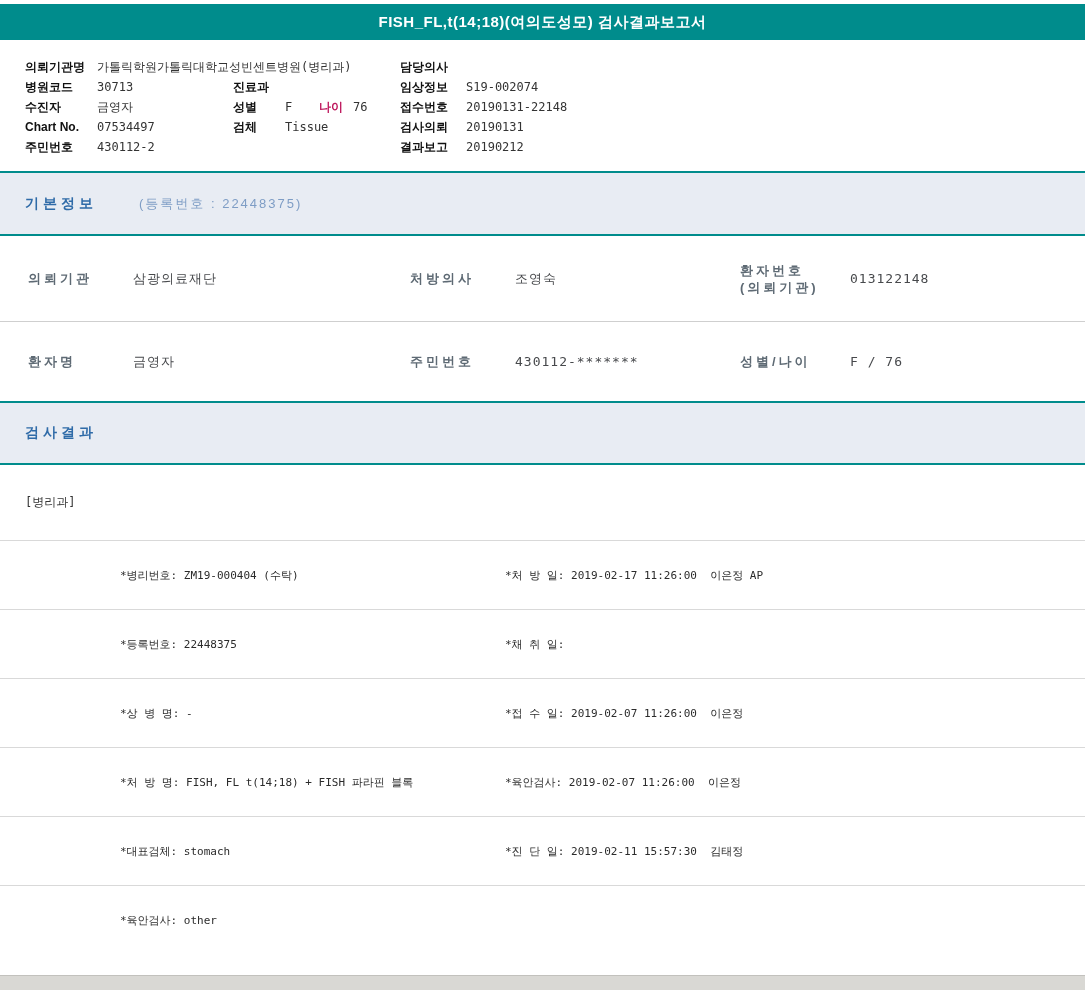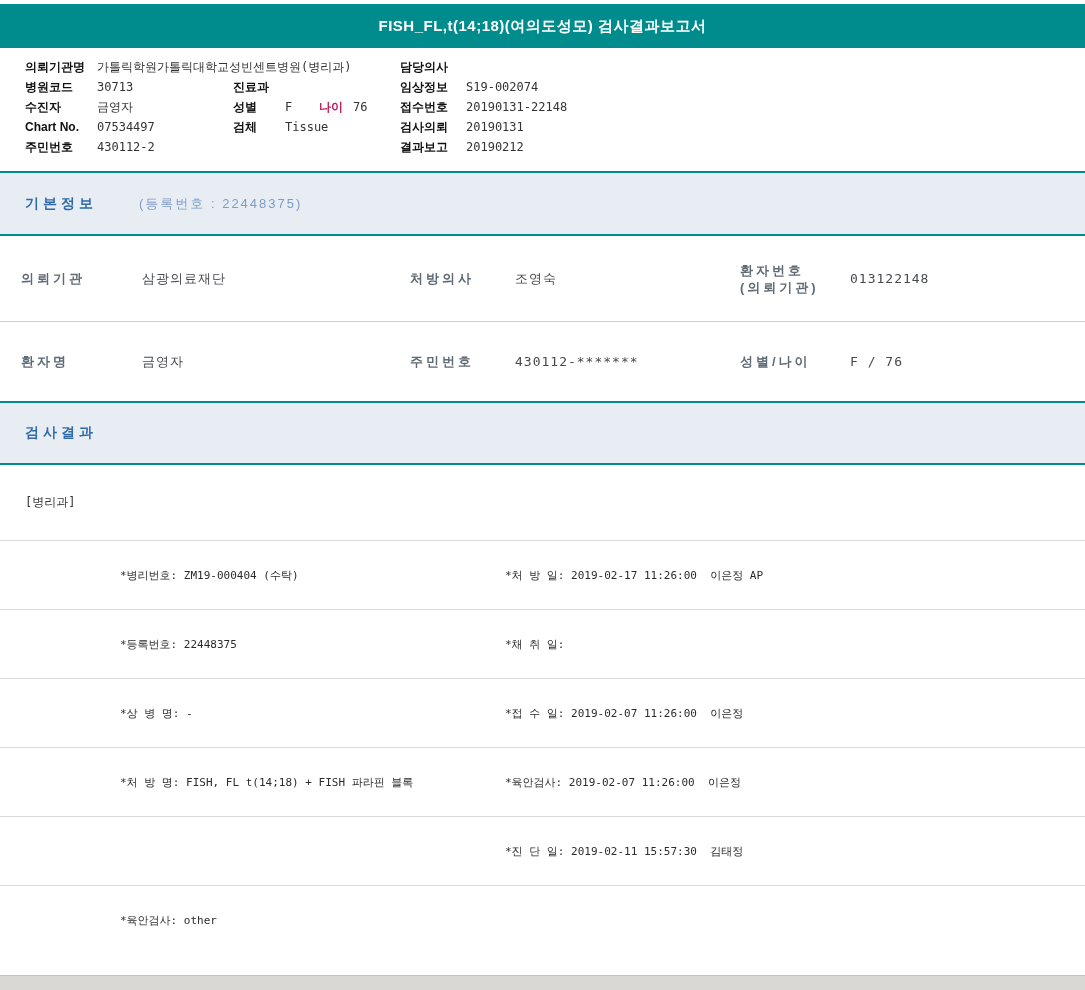--- a/index.html
+++ b/index.html
@@ -3,21 +3,21 @@
 <meta charset="utf-8">
 <style>
   html,body { margin:0; padding:0; }
   body {
     width:1085px; height:990px; position:relative; overflow:hidden;
     background:#ffffff;
     font-family:"Liberation Sans", sans-serif;
   }
   
   .title-bar {
-    position:absolute; top:4px; left:0; width:100%; height:44px;
+    position:absolute; top:4px; left:0; width:100%; height:36px;
     background:#008C8C; color:#ffffff;
     display:flex; align-items:center; justify-content:center;
     font-size:15px; font-weight:bold; letter-spacing:0.5px;
   }
   
   .patient-header { position:absolute; top:57px; left:25px; width:1040px; height:104px; font-size:12px; }
   .ph-group { position:absolute; top:0; }
   .ph-left  { left:0; }
   .ph-mid   { left:208px; top:20px; }
   .ph-right { left:375px; }
@@ -39,21 +39,21 @@
   }
   #basic-band   { top:171px; height:65px;gap:34px; }
   #results-band { top:401px; height:64px; }
   .section-title { color:#2F6BA8; font-weight:bold; font-size:14px; letter-spacing:4px; }
   .section-title-suffix { color:#7E9DC5; font-size:13px; letter-spacing:2px; margin-left:8px; font-weight:normal; }
   
   .bi-row { position:absolute; left:0; width:100%; box-sizing:border-box; }
   #bi-row-1 { top:236px; height:86px; border-bottom:1px solid #CFCFCF; }
   #bi-row-2 { top:322px; height:79px; }
   .bi-pair { position:absolute; top:0; height:100%; display:flex; align-items:center; }
-  .bi-pair-1 { left:21px;gap:16px; }
+  .bi-pair-1 { left:28px; }
   .bi-pair-2 { left:410px; }
   .bi-pair-3 { left:740px; }
   .bi-label { color:#5E6A74; font-weight:bold; font-size:13px; letter-spacing:3px; flex-shrink:0; }
   .bi-pair-1 .bi-label { width:105px; }
   .bi-pair-2 .bi-label { width:105px; }
   .bi-pair-3 .bi-label { width:110px; }
   .bi-label-stacked { display:flex; flex-direction:column; line-height:17px; }
   .bi-value { color:#47494C; font-size:13px; letter-spacing:1px; font-family:"DejaVu Sans Mono", monospace; white-space:nowrap; }
   
   #dept-row {
@@ -215,20 +215,21 @@
 </div>
 <div class="detail-row" id="detail-row-2">
   <div class="detail-cell detail-left">*상 병 명: -</div>
   <div class="detail-cell detail-right">*접 수 일: 2019-02-07 11:26:00  이은정</div>
 </div>
 <div class="detail-row" id="detail-row-3">
   <div class="detail-cell detail-left">*처 방 명: FISH, FL t(14;18) + FISH 파라핀 블록</div>
   <div class="detail-cell detail-right">*육안검사: 2019-02-07 11:26:00  이은정</div>
 </div>
 <div class="detail-row" id="detail-row-4">
+  <div class="detail-cell detail-left">*대표검체: stomach</div>
   <div class="detail-cell detail-right">*진 단 일: 2019-02-11 15:57:30  김태정</div>
 </div>
 <div class="detail-row" id="detail-row-5">
   <div class="detail-cell detail-left">*육안검사: other</div>
   <div class="detail-cell detail-right"></div>
 </div>
 
 <div id="footer-bar"></div>
 
 </body></html>

